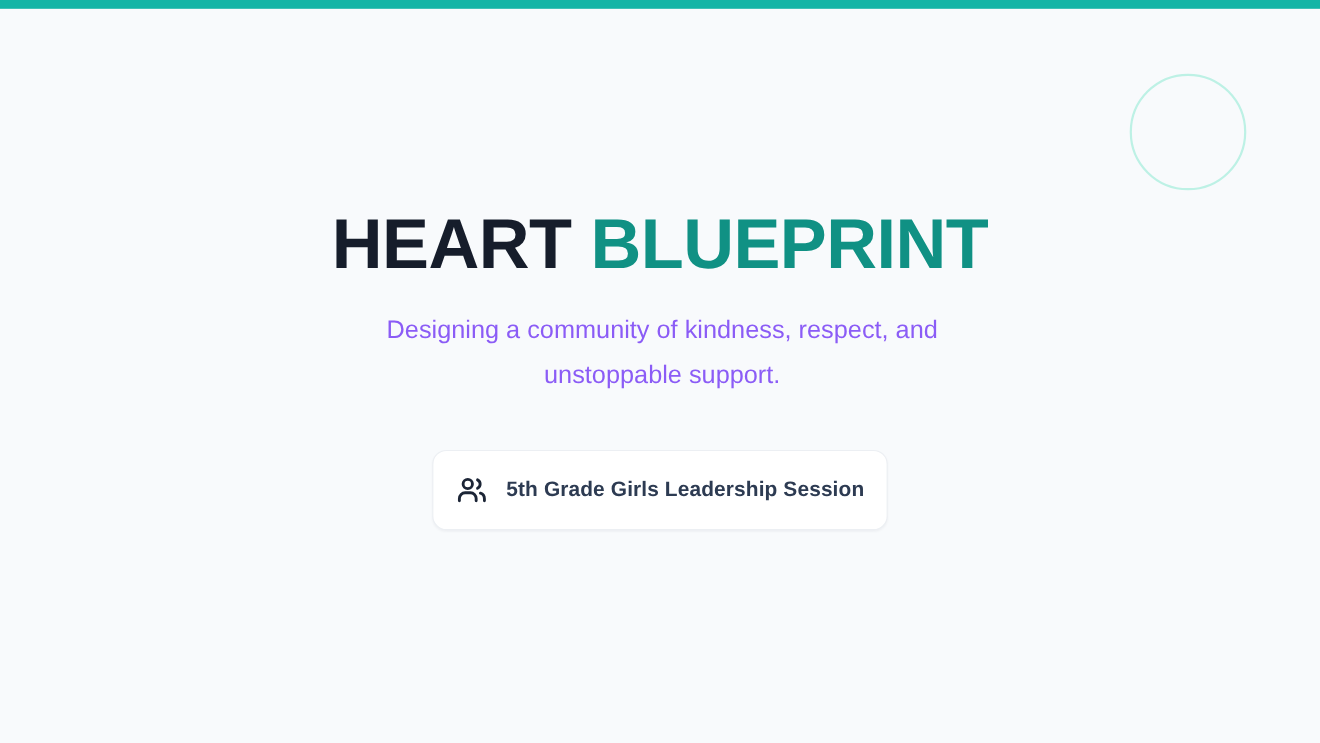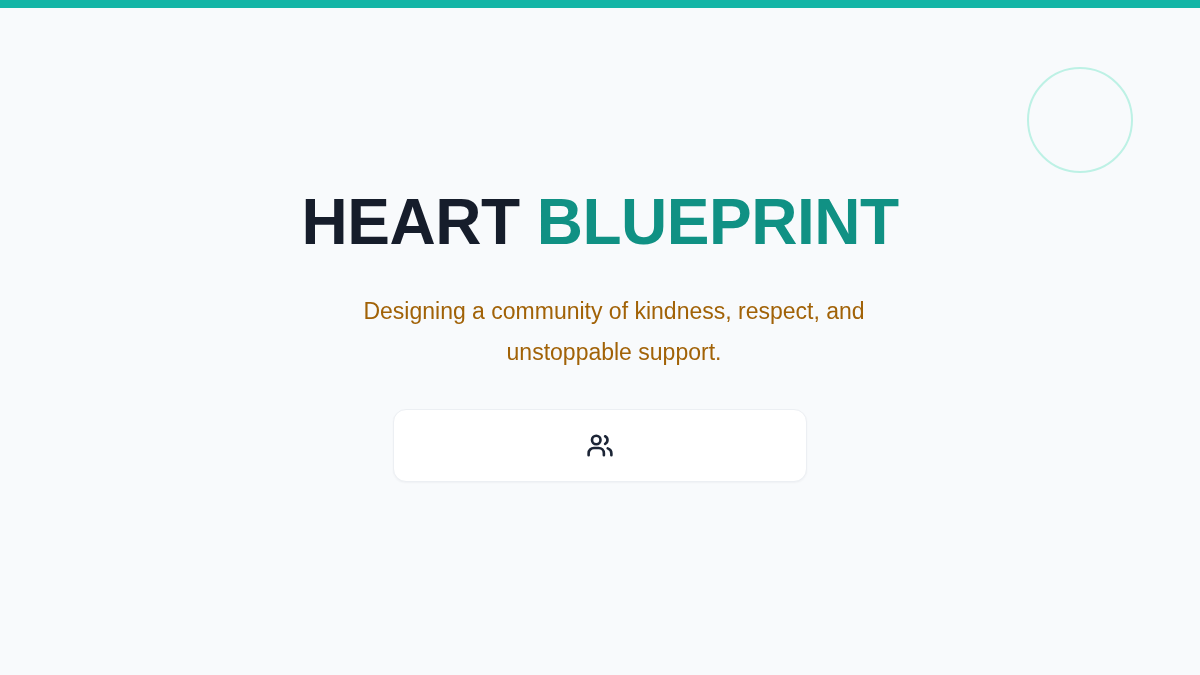--- a/index.html
+++ b/index.html
@@ -73,26 +73,26 @@
   }
   .title-primary { color: #161d2b; }
   .title-accent  { color: #109184; }
 
   .subtitle {
     position: absolute;
     top: 277px;
     left: 50%;
     transform: translateX(-50%);
     width: 600px;
-    margin: 14px;
+    margin: 2px;
     text-align: center;
     font-size: 23px;
     line-height: 41px;
     font-weight: 400;
-    color: #a16207;
+    color: #8b5cf6;
   }
 
   
   .session-card {
     position: absolute;
     top: 409px;
     left: 50%;
     transform: translateX(-50%);
     width: 414px;
     height: 73px;
@@ -141,16 +141,17 @@
 
     <div class="session-card">
       <span class="session-icon">
         <svg viewBox="0 0 24 24" width="30" height="30" fill="none" stroke="currentColor" stroke-width="2.1" stroke-linecap="round" stroke-linejoin="round" aria-hidden="true">
           <circle cx="9" cy="7.2" r="3.4"></circle>
           <path d="M2.9 19.4v-1.6a4.2 4.2 0 0 1 4.2-4.2h3.8a4.2 4.2 0 0 1 4.2 4.2v1.6"></path>
           <path d="M16.1 4.2a3.4 3.4 0 0 1 0 6.1"></path>
           <path d="M18.2 13.9a4.2 4.2 0 0 1 2.9 4v1.5"></path>
         </svg>
       </span>
+      <span class="session-label">5th Grade Girls Leadership Session</span>
     </div>
 
   </div>
 </div>
 
 </body></html>

